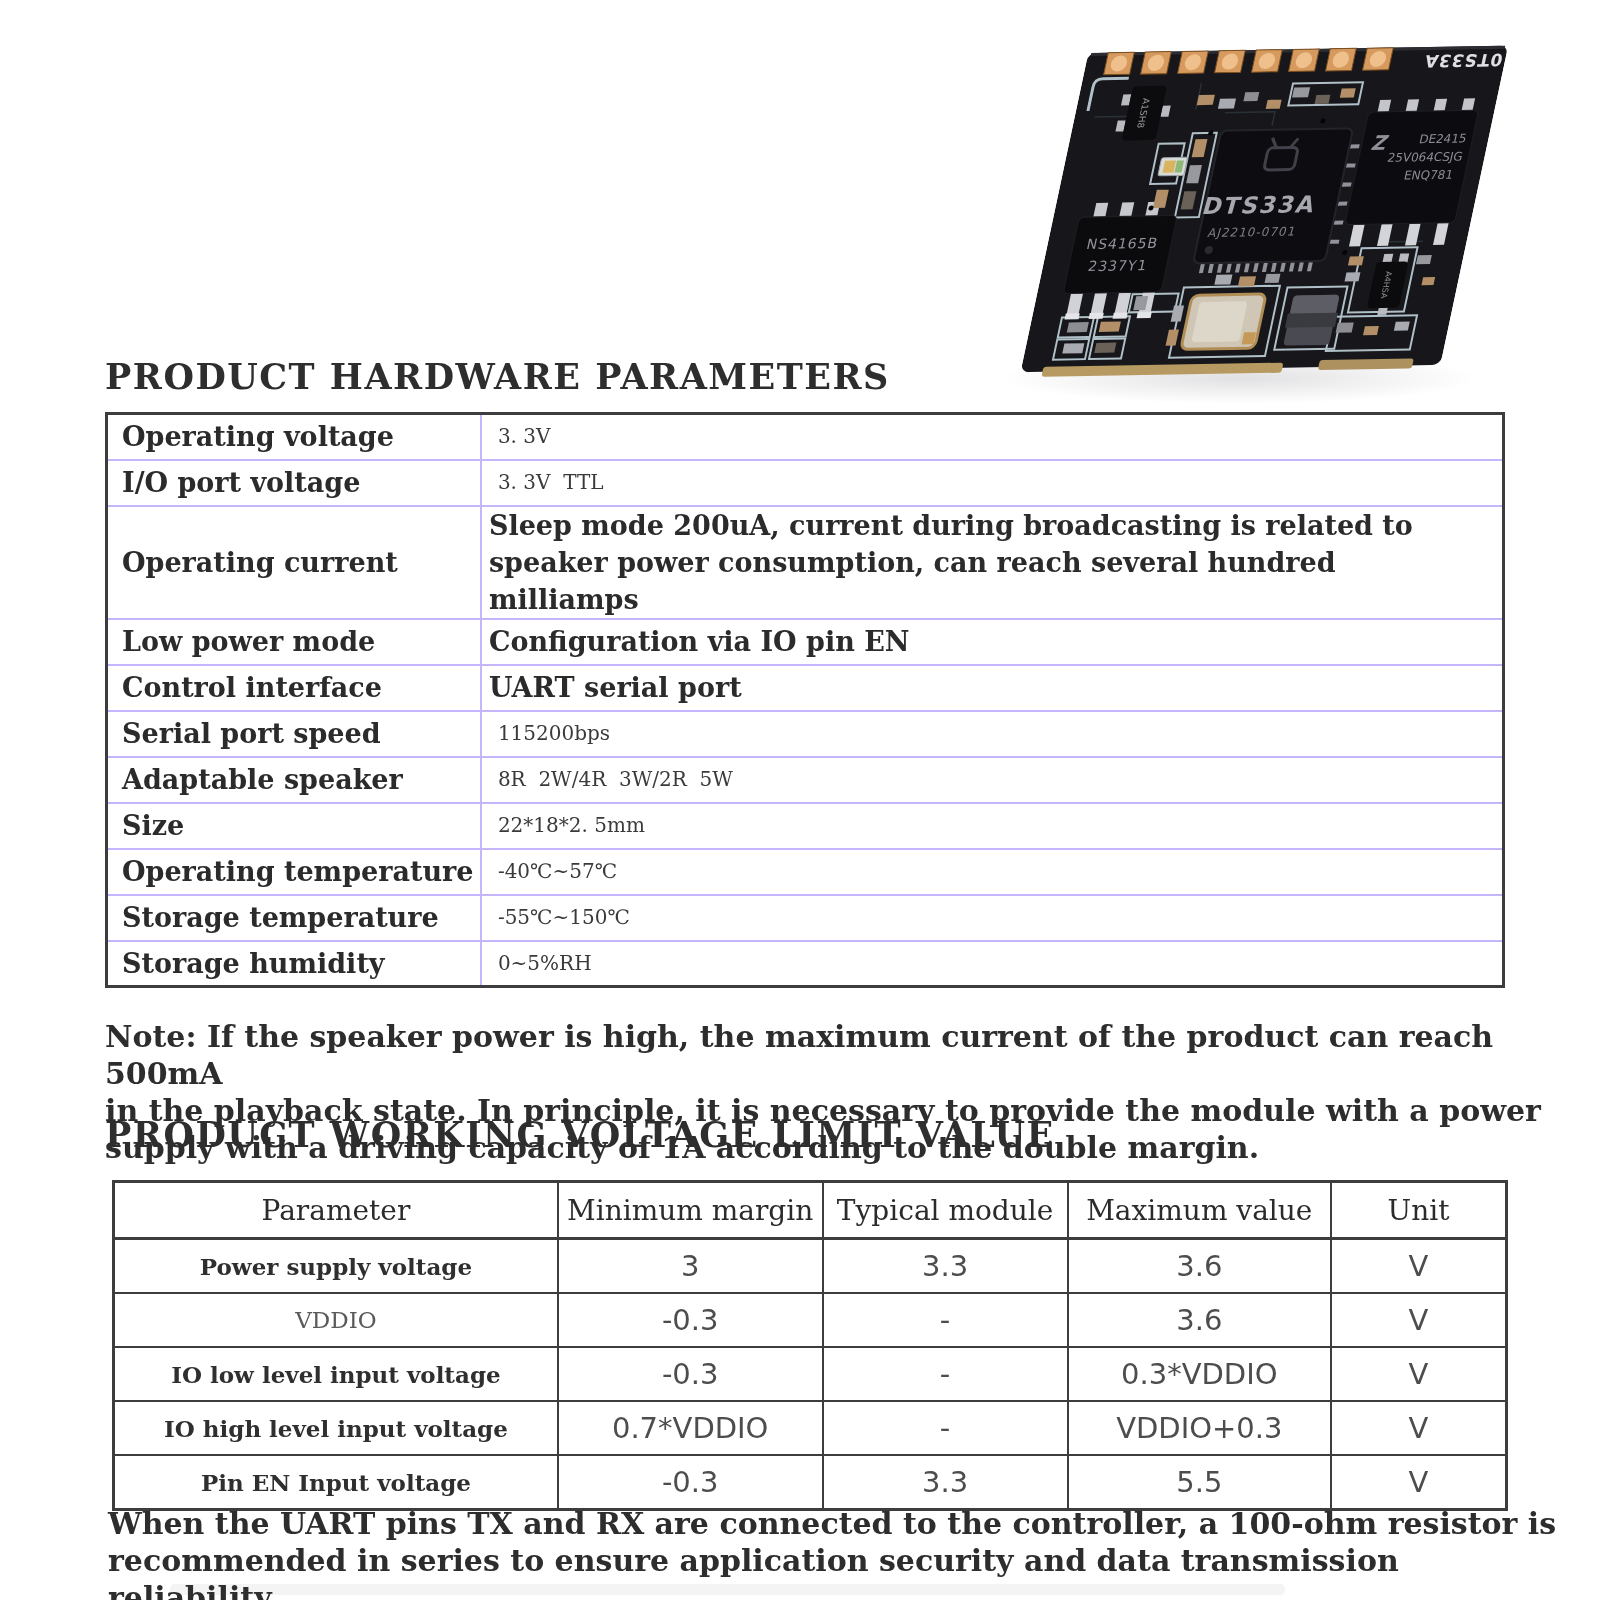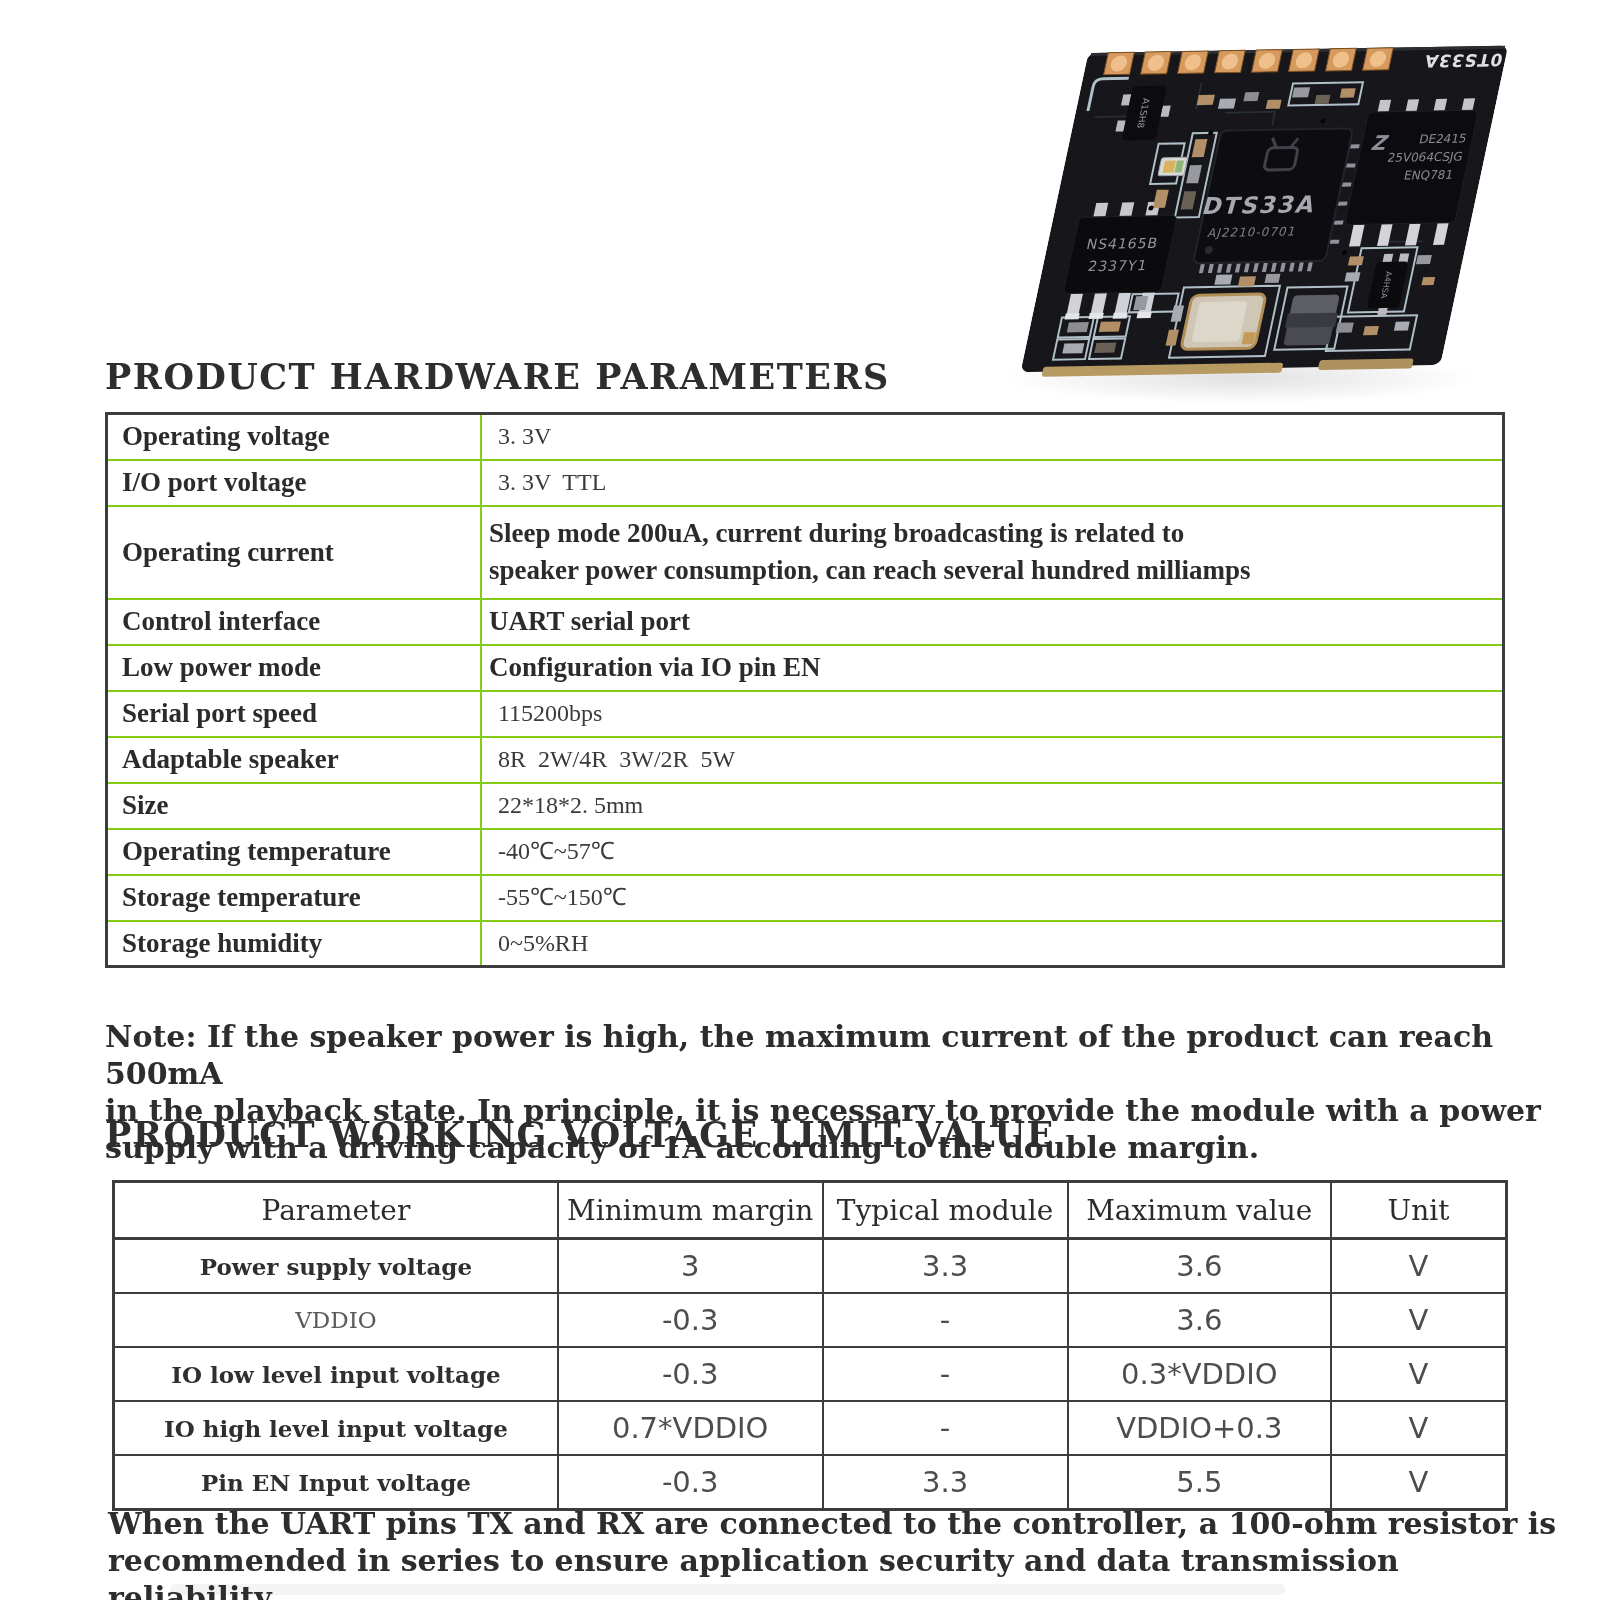--- a/index.html
+++ b/index.html
@@ -14,25 +14,25 @@
   .sec-title{
     font-size:35px;font-weight:bold;letter-spacing:1.5px;color:#2e2e2e;
     margin:0;white-space:nowrap;
   }
   #heading1{left:105px;top:356px;}
   #heading2{left:105px;top:1114px;}
 
   
   #t1{left:105px;top:412px;width:1400px;border-collapse:collapse;table-layout:fixed;
       border:3px solid #3d3d3d;}
-  #t1 td{border:2px solid #84cc16;vertical-align:middle;overflow:hidden;font-family:Liberation Serif, serif;}
+  #t1 td{border:2px solid #c4b5fd;vertical-align:middle;overflow:hidden;}
   #t1 tr{height:46px;}
   #t1 tr.tall{height:93px;}
   #t1 td.lab{font-weight:bold;font-size:27px;color:#2b2b2b;padding:0 4px 0 14px;}
-  #t1 td.val{font-size:24px;color:#3a3a3a;padding:0 8px 0 16px;white-space:pre-wrap;line-height:37px;}
+  #t1 td.val{font-size:20px;color:#3a3a3a;padding:0 8px 0 16px;white-space:pre-wrap;line-height:37px;}
   #t1 td.val.strong{font-weight:bold;font-size:27px;color:#2b2b2b;padding-left:7px;}
 
   
   .para{font-weight:bold;font-size:30px;line-height:37px;color:#2d2d2d;
         margin:0;white-space:pre-wrap;}
   #note{left:105px;top:1018px;width:1440px;}
   #footer-note{left:108px;top:1505px;width:1450px;}
 
   
   #t2{left:112px;top:1180px;width:1396px;border-collapse:collapse;table-layout:fixed;
@@ -275,26 +275,26 @@
     <tr>
       <td class="lab">I/O port voltage</td>
       <td class="val">3. 3V  TTL</td>
     </tr>
     <tr class="tall">
       <td class="lab">Operating current</td>
       <td class="val strong">Sleep mode 200uA, current during broadcasting is related to
 speaker power consumption, can reach several hundred milliamps</td>
     </tr>
     <tr>
+      <td class="lab">Low power mode</td>
+      <td class="val strong">Configuration via IO pin EN</td>
+    </tr>
+    <tr>
       <td class="lab">Control interface</td>
       <td class="val strong">UART serial port</td>
-    </tr>
-    <tr>
-      <td class="lab">Low power mode</td>
-      <td class="val strong">Configuration via IO pin EN</td>
     </tr>
     <tr>
       <td class="lab">Serial port speed</td>
       <td class="val">115200bps</td>
     </tr>
     <tr>
       <td class="lab">Adaptable speaker</td>
       <td class="val">8R  2W/4R  3W/2R  5W</td>
     </tr>
     <tr>

